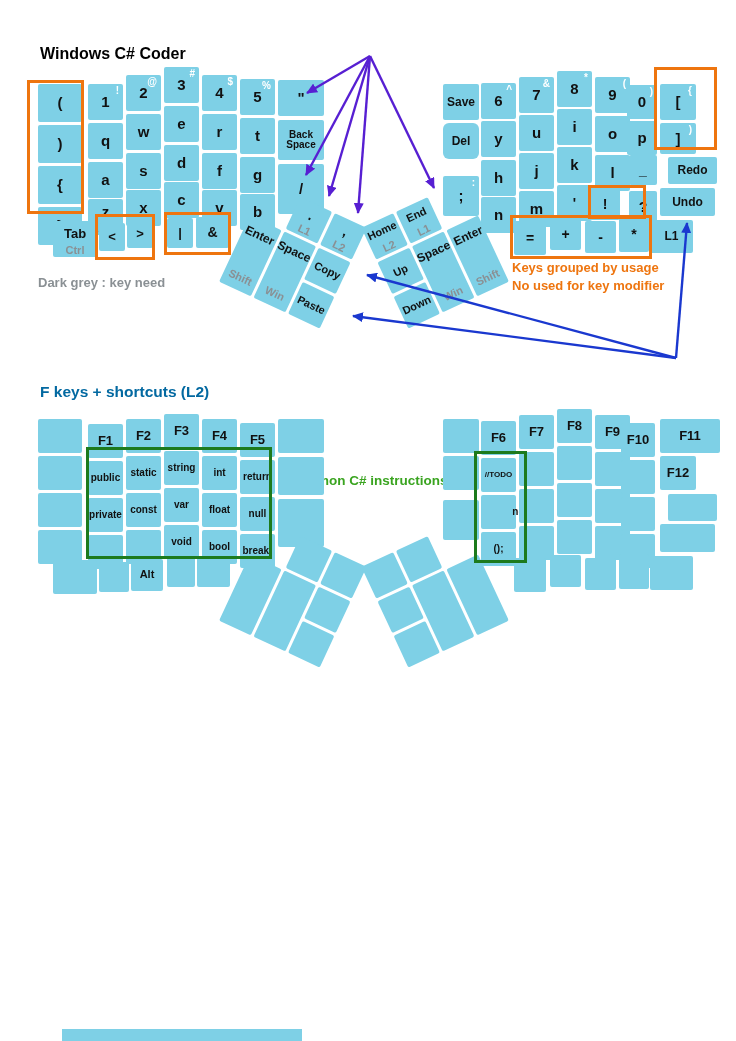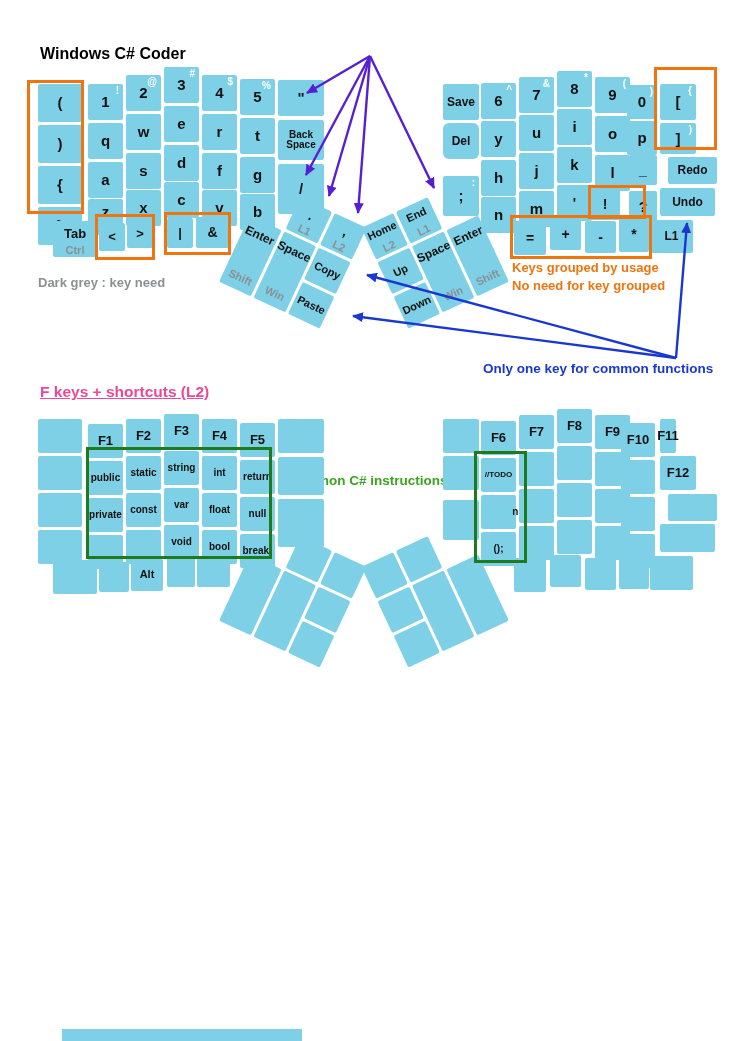--- a/index.html
+++ b/index.html
@@ -16,21 +16,21 @@
   .key .hold{position:absolute;bottom:1px;left:0;right:0;text-align:center;
              color:var(--hold);font-size:11px;font-weight:700;line-height:1;}
   .key.tall .hold{bottom:7px;}
   .cluster{position:absolute;width:111px;height:111px;}
   #ctl{left:266px;top:181px;transform:rotate(25deg);transform-origin:0 0;}
   #ctr{left:351px;top:181px;transform:rotate(-25deg);transform-origin:111px 0;}
   #cbl{left:266px;top:520px;transform:rotate(25deg);transform-origin:0 0;}
   #cbr{left:351px;top:520px;transform:rotate(-25deg);transform-origin:111px 0;}
   .txt{position:absolute;white-space:nowrap;}
   #title1{left:40px;top:45px;font-size:16px;font-weight:700;color:#000000;}
-  #title2{left:40px;top:383px;font-size:15.5px;font-weight:700;color:#ec4899;text-decoration:underline;}
+  #title2{left:40px;top:383px;font-size:15.5px;font-weight:700;color:#0369a1;}
   #easy{left:247px;top:33px;font-size:14px;font-weight:600;color:var(--purple);}
   #darkgrey{left:38px;top:275px;font-size:13px;font-weight:700;color:var(--hold);}
   #grouped1{left:512px;top:260px;font-size:13px;font-weight:600;color:var(--orange);}
   #grouped2{left:512px;top:278px;font-size:13px;font-weight:600;color:var(--orange);}
   #onekey{left:483px;top:361px;font-size:13.5px;font-weight:600;color:var(--blue);}
   #commoncs{left:287px;top:473px;font-size:13.5px;font-weight:600;color:var(--green-text);}
   .obox{position:absolute;border:3px solid var(--orange);}
   #o1{left:27px;top:80px;width:57px;height:134px;}
   #o2{left:95px;top:214px;width:60px;height:46px;}
   #o3{left:164px;top:212px;width:67px;height:43px;}
@@ -44,22 +44,21 @@
   #footer-bar{position:absolute;left:62px;top:1029px;width:240px;height:12px;background:var(--key);}
 </style>
 </head>
 <body>
 
 <div class="canvas">
 
   <div class="txt" id="title1">Windows C# Coder</div>
   <div class="txt" id="darkgrey">Dark grey : key need</div>
   <div class="txt" id="grouped1">Keys grouped by usage</div>
-  <div class="txt" id="grouped2">No need for key grouped</div>
-  <div class="txt" id="onekey">Only one key for common functions</div>
+  <div class="txt" id="grouped2">No used for key modifier</div>
   <div class="txt" id="title2">F keys + shortcuts (L2)</div>
   <div class="txt" id="commoncs">Common C# instructions</div>
 
   <div class="kb">
       <div class="key" style="left: 38px; top: 84px; width: 44px; height: 38px;">
         <span class="lab">(</span>
       </div>
       <div class="key" style="left: 38px; top: 125px; width: 44px; height: 38px;">
         <span class="lab">)</span>
       </div>
@@ -420,21 +419,21 @@
       </div>
       <div class="key" style="left: 595px; top: 452px; width: 35px; height: 34px;"></div>
       <div class="key" style="left: 595px; top: 489px; width: 35px; height: 34px;"></div>
       <div class="key" style="left: 595px; top: 526px; width: 35px; height: 34px;"></div>
       <div class="key" style="left: 621px; top: 423px; width: 34px; height: 34px;">
         <span class="lab" style="font-size: 13px;">F10</span>
       </div>
       <div class="key" style="left: 621px; top: 460px; width: 34px; height: 34px;"></div>
       <div class="key" style="left: 621px; top: 497px; width: 34px; height: 34px;"></div>
       <div class="key" style="left: 621px; top: 534px; width: 34px; height: 34px;"></div>
-      <div class="key" style="left: 660px; top: 419px; width: 16px; height: 34px;">
+      <div class="key" style="left: 660px; top: 419px; width: 60px; height: 34px;">
         <span class="lab" style="font-size: 13px;">F11</span>
       </div>
       <div class="key" style="left: 660px; top: 456px; width: 36px; height: 34px;">
         <span class="lab" style="font-size: 13px;">F12</span>
       </div>
       <div class="key" style="left: 668px; top: 494px; width: 49px; height: 27px;"></div>
       <div class="key" style="left: 660px; top: 524px; width: 55px; height: 28px;"></div>
       <div class="key" style="left: 650px; top: 556px; width: 43px; height: 34px;"></div>
       <div class="key" style="left: 514px; top: 558px; width: 32px; height: 34px;"></div>
       <div class="key" style="left: 550px; top: 555px; width: 31px; height: 32px;"></div>

